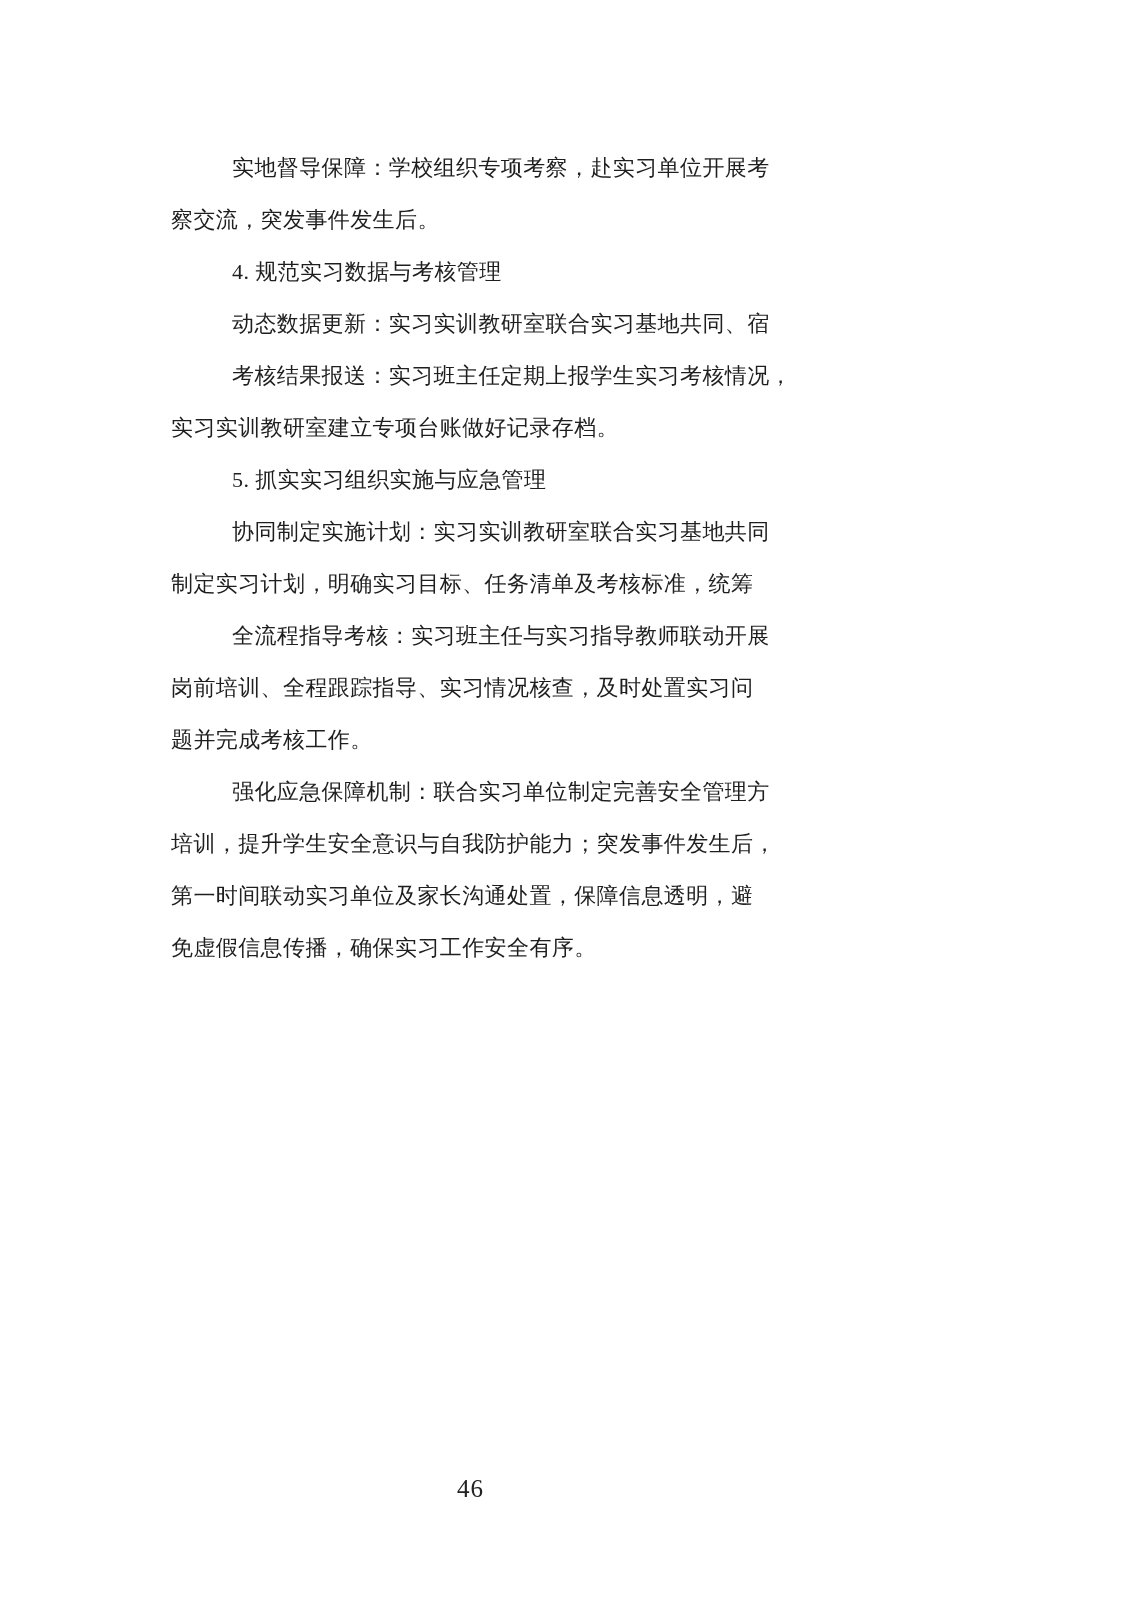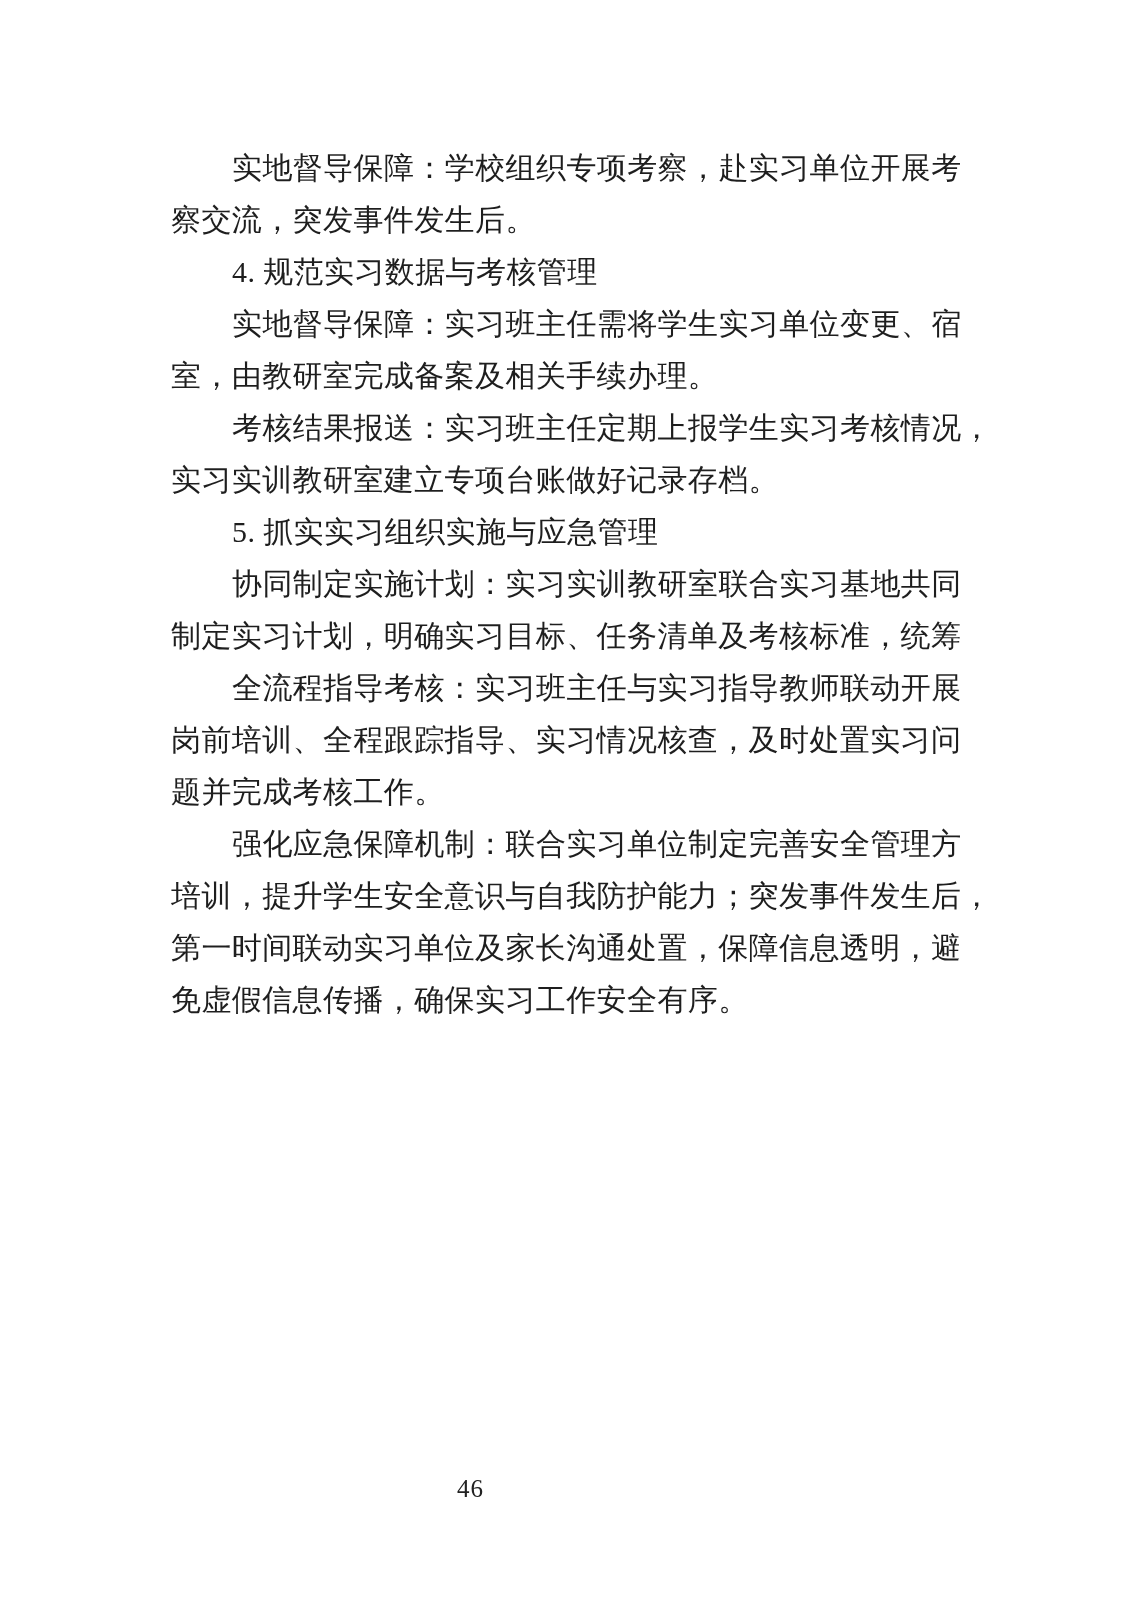--- a/index.html
+++ b/index.html
@@ -22,21 +22,21 @@
     height: 1600px;
     background: #ffffff;
   }
   .doc-body {
     position: absolute;
     left: 171px;
     top: 142px;
     width: 795px;
   }
   .text-line {
-    font-size: 30px;
+    font-size: 22px;
     line-height: 52px;
     height: 52px;
     white-space: nowrap;
     color: #1e1e1e;
     letter-spacing: 0.4px;
     text-align: left;
   }
   .text-line.indent {
     padding-left: 61px;
   }
@@ -56,22 +56,21 @@
 </head>
 <body>
 
 <div class="page">
 
   <div class="doc-body" id="doc-body">
 
   <div class="text-line indent">实地督导保障：学校组织专项考察，赴实习单位开展考</div>
       <div class="text-line">察交流，突发事件发生后。</div>
       <div class="text-line indent">4. 规范实习数据与考核管理</div>
-      <div class="text-line indent">实地督导保障：实习班主任需将学生实习单位变更、宿</div>
-      <div class="text-line">室，由教研室完成备案及相关手续办理。</div>
+      <div class="text-line indent">动态数据更新：实习实训教研室联合实习基地共同、宿</div>
       <div class="text-line indent">考核结果报送：实习班主任定期上报学生实习考核情况，</div>
       <div class="text-line">实习实训教研室建立专项台账做好记录存档。</div>
       <div class="text-line indent">5. 抓实实习组织实施与应急管理</div>
       <div class="text-line indent">协同制定实施计划：实习实训教研室联合实习基地共同</div>
       <div class="text-line">制定实习计划，明确实习目标、任务清单及考核标准，统筹</div>
       <div class="text-line indent">全流程指导考核：实习班主任与实习指导教师联动开展</div>
       <div class="text-line">岗前培训、全程跟踪指导、实习情况核查，及时处置实习问</div>
       <div class="text-line">题并完成考核工作。</div>
       <div class="text-line indent">强化应急保障机制：联合实习单位制定完善安全管理方</div>
       <div class="text-line">培训，提升学生安全意识与自我防护能力；突发事件发生后，</div>

